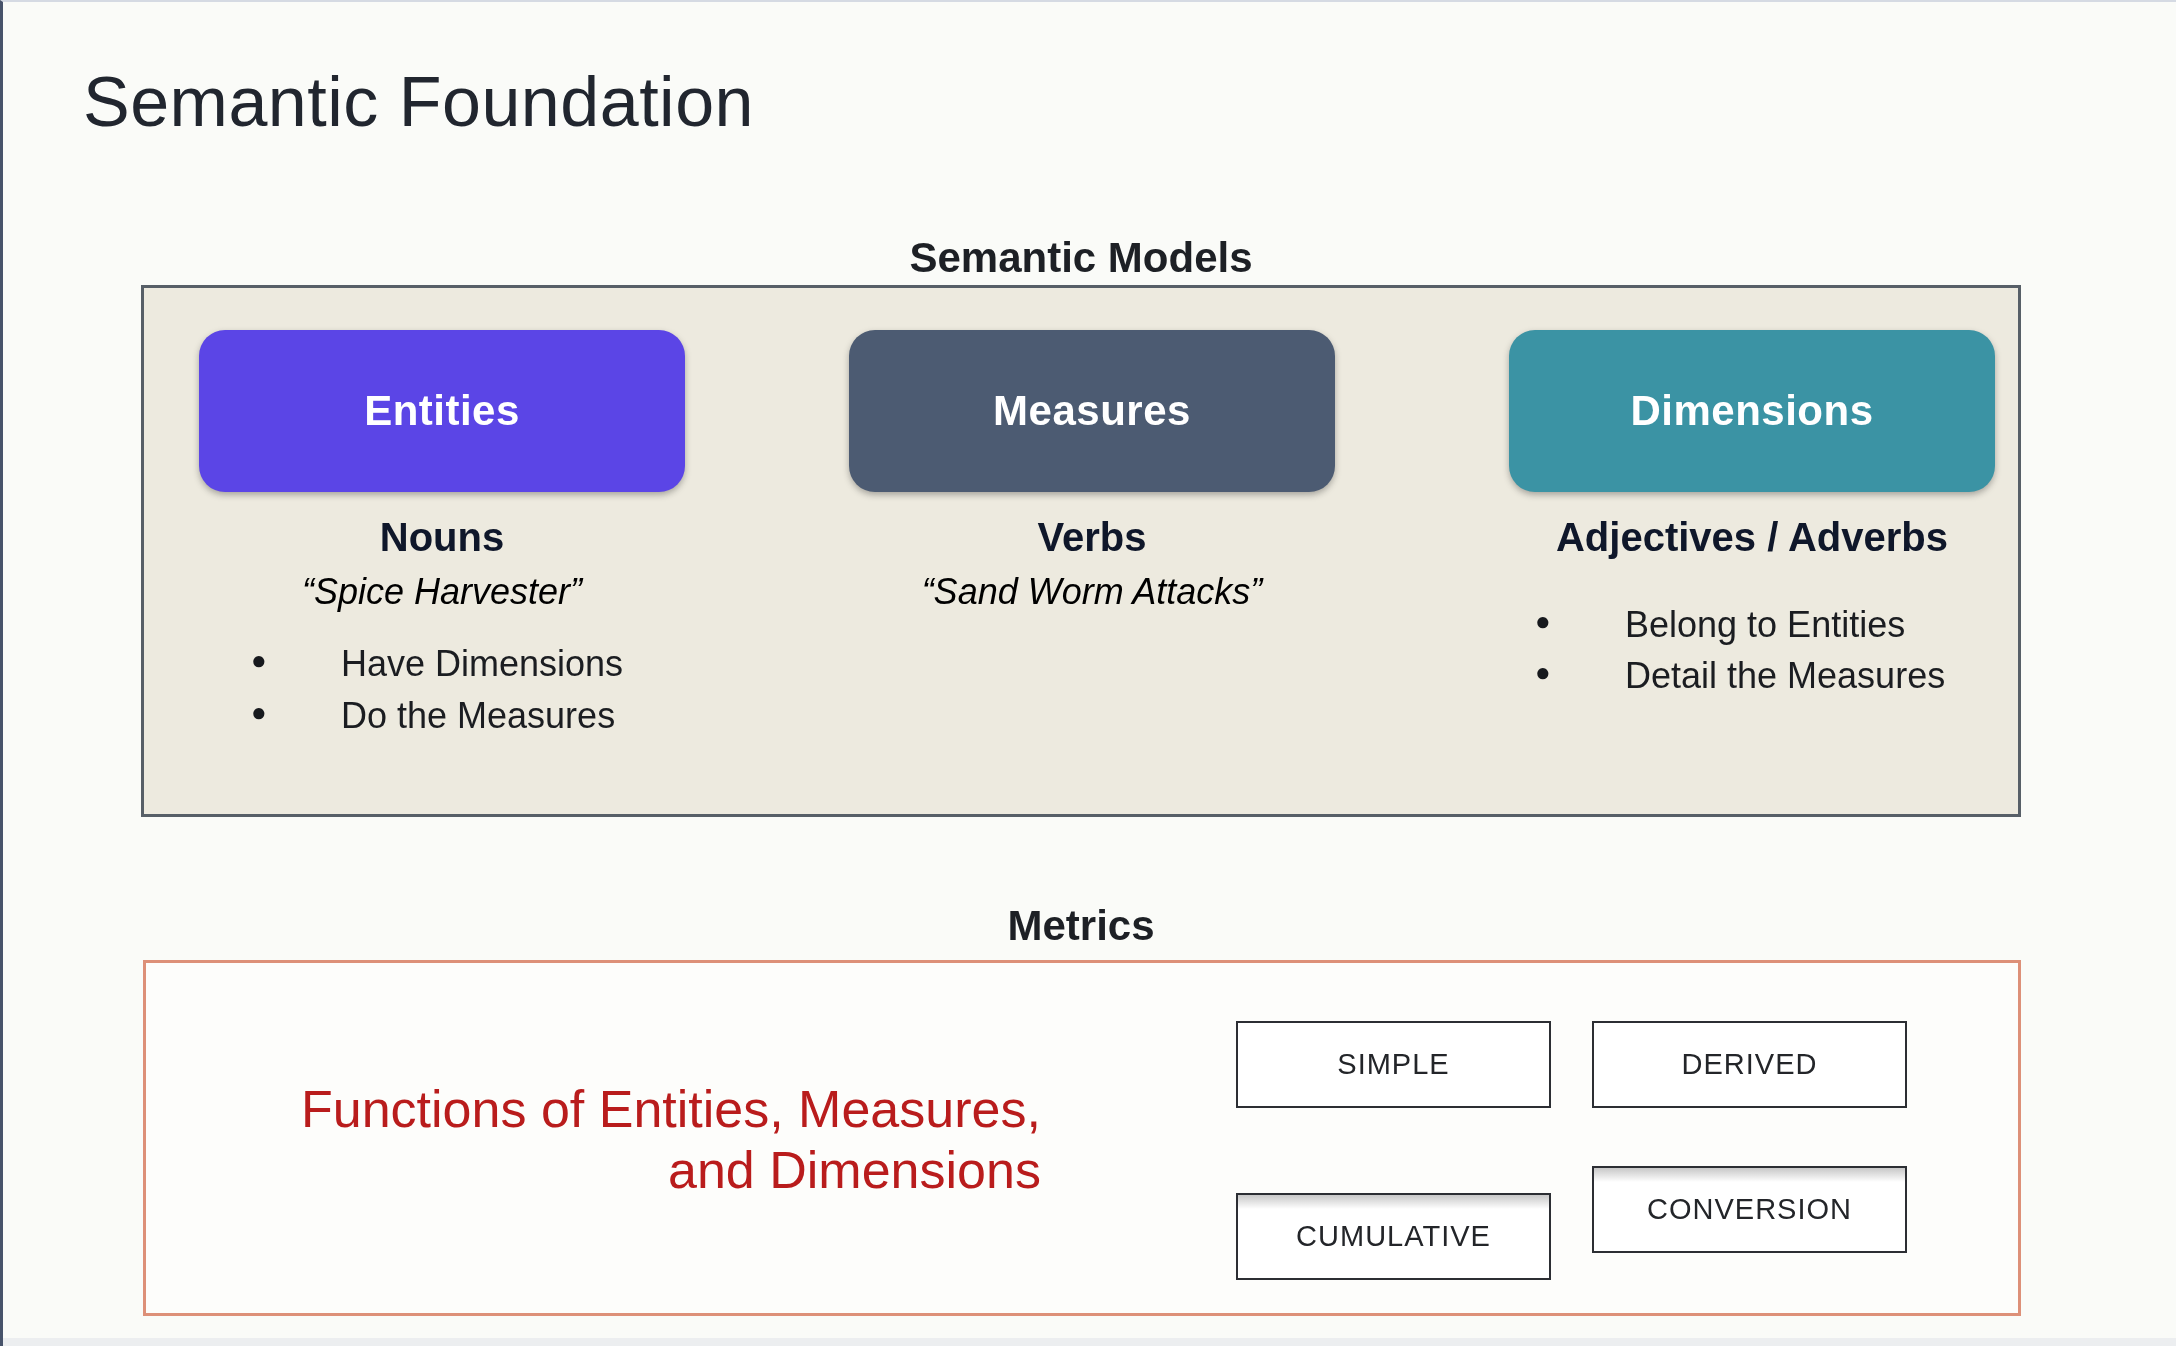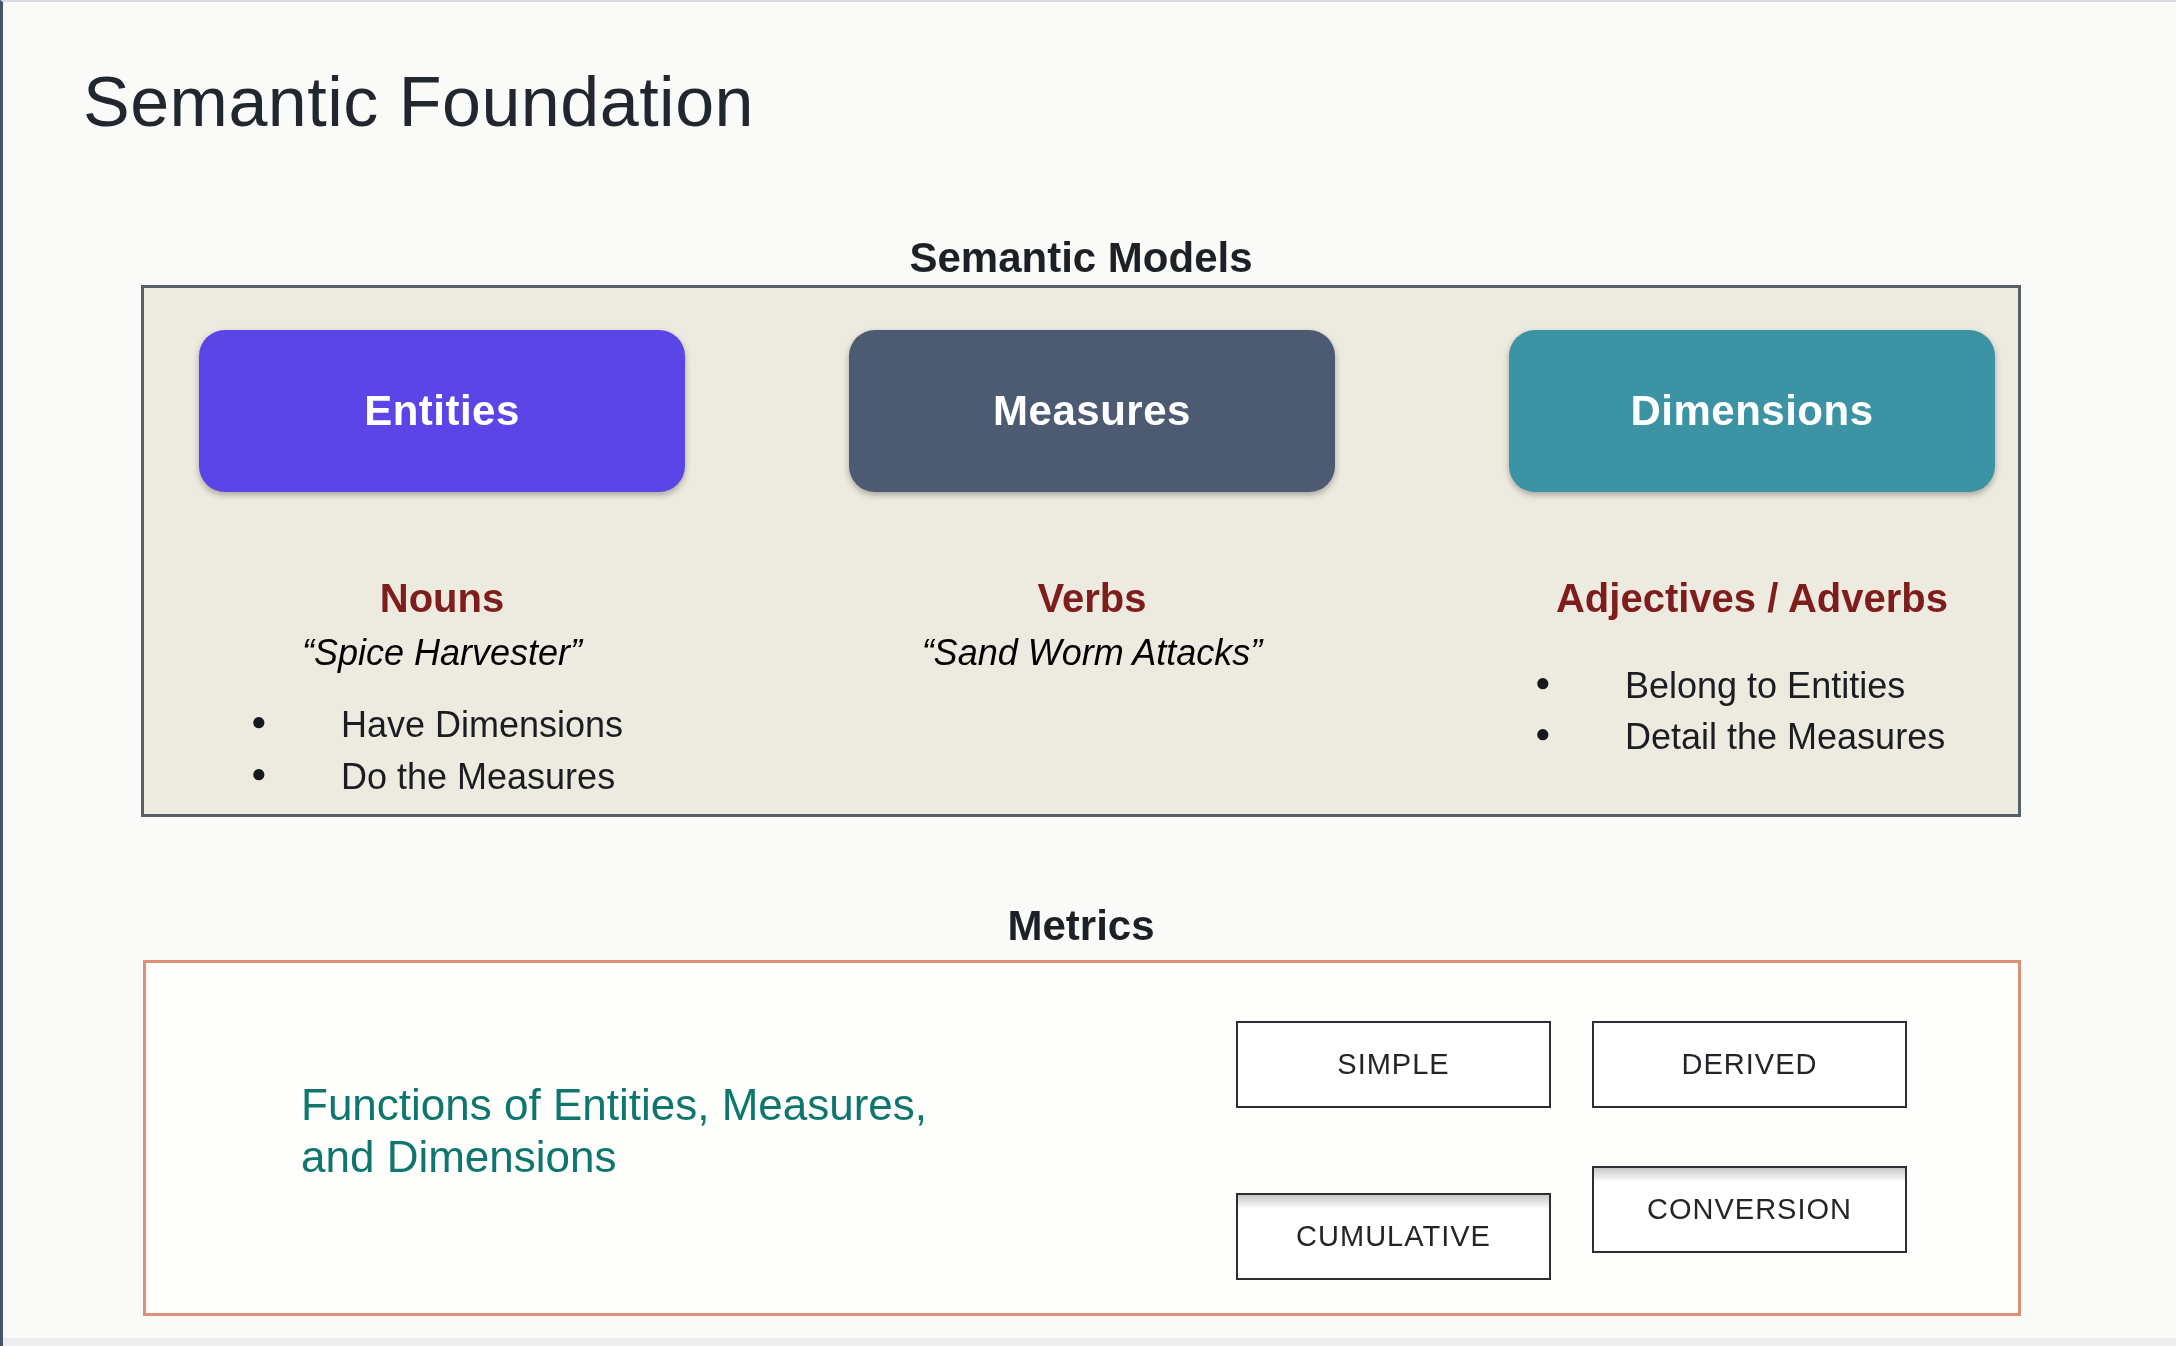--- a/index.html
+++ b/index.html
@@ -64,25 +64,25 @@
     display: flex;
     align-items: center;
     justify-content: center;
     color: #ffffff;
     font-size: 42px;
     font-weight: 700;
     box-shadow: 0 3px 6px rgba(40, 40, 40, 0.35);
     letter-spacing: 0.5px;
   }
   .col-heading {
-    margin-top: 84px;
+    margin-top: 23px;
     text-align: center;
     font-size: 40px;
     font-weight: 700;
-    color: #7f1d1d;
+    color: #0f172a;
     line-height: 1.1;
   }
   .col-quote {
     margin-top: 12px;
     text-align: center;
     font-size: 36px;
     color: #000000;
     line-height: 1.15;
     font-style: italic;
   }
@@ -117,24 +117,25 @@
     width: 1878px;
     height: 356px;
     background: #fdfdfb;
     border: 3px solid #dd9078;
     box-sizing: border-box;
   }
   .metrics-desc {
     position: absolute;
     left: 155px;
     top: 116px;
-    font-size: 44px;
+    font-size: 52px;
     line-height: 1.18;
-    color: #0f766e;
+    color: #b91c1c;
     white-space: pre-line;
+    text-align: right;
   }
   .metric-box {
     position: absolute;
     width: 315px;
     height: 87px;
     background: #ffffff;
     border: 2px solid #2c2e33;
     box-sizing: border-box;
     display: flex;
     align-items: center;

